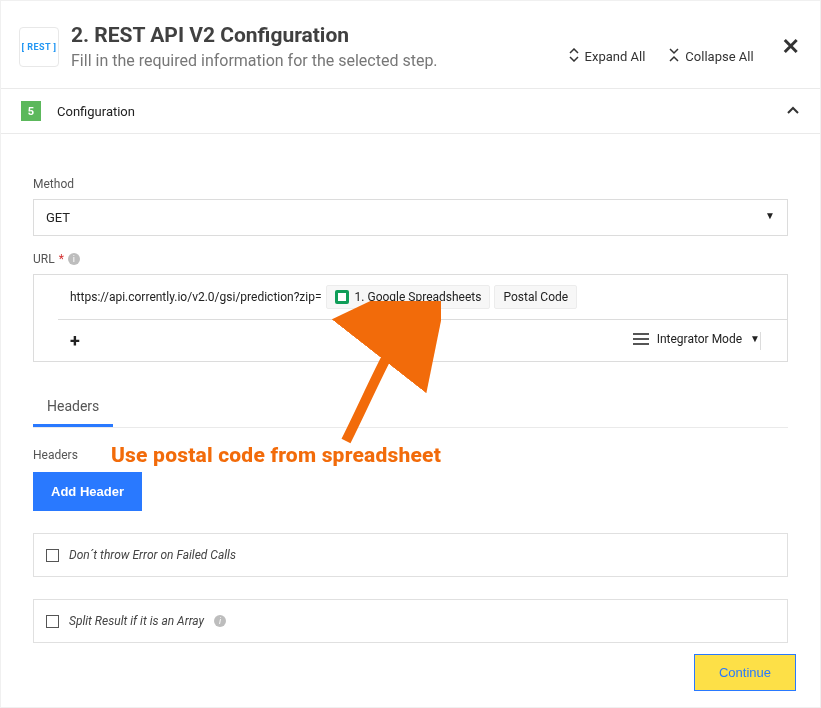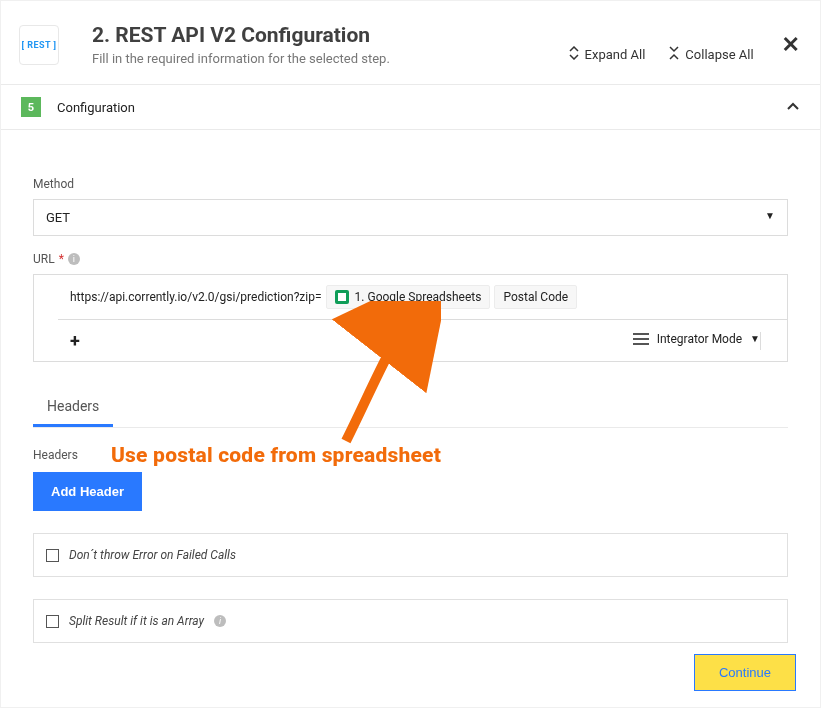--- a/index.html
+++ b/index.html
@@ -1,24 +1,24 @@
 <!DOCTYPE html>
 <html><head>
 <meta charset="utf-8">
 <style>
   * { box-sizing: border-box; }
   html, body { margin:0; padding:0; font-family: "Segoe UI", Roboto, Arial, sans-serif; color:#222; font-size:13px; }
   .viewport { width:821px; height:708px; background:#fff; position:relative; border:1px solid #f0f0f0; overflow:hidden; }
 
   
-  .header { display:flex; align-items:center; padding:22px 20px 18px 18px; border-bottom:1px solid #eaeaea;gap:21px; }
+  .header { display:flex; align-items:center; padding:22px 20px 18px 18px; border-bottom:1px solid #eaeaea; }
   .header-icon { width:40px; height:40px; border:1px solid #e8e8e8; border-radius:4px; display:flex; align-items:center; justify-content:center; margin-right:12px; color:#2196f3; font-size:9px; font-weight:700; letter-spacing:.5px; }
   .header-titles { flex:1 1 auto; }
   .header-title { font-size:21px; font-weight:700; color:#404040; margin:0 0 4px 0; }
-  .header-sub   { font-size:13px; color:#777; margin:0; }
+  .header-sub   { font-size:16px; color:#777; margin:0; }
   .header-actions { display:flex; gap:24px; align-items:center; font-size:13px; color:#333; }
   .hact { display:flex; align-items:center; gap:6px; cursor:pointer;margin-top:20px; }
   .close-x { font-size:22px; font-weight:700; cursor:pointer; margin-left:4px; }
 
   
   .section-hdr { display:flex; align-items:center; padding:12px 20px; border-bottom:1px solid #eaeaea; }
   .step-num { width:20px; height:20px; background:#5cb85c; color:#fff; font-size:11px; font-weight:700; display:flex; align-items:center; justify-content:center; margin-right:16px; }
   .section-title { flex:1; font-size:13px; }
   .chev { font-size:14px; cursor:pointer; }
 

